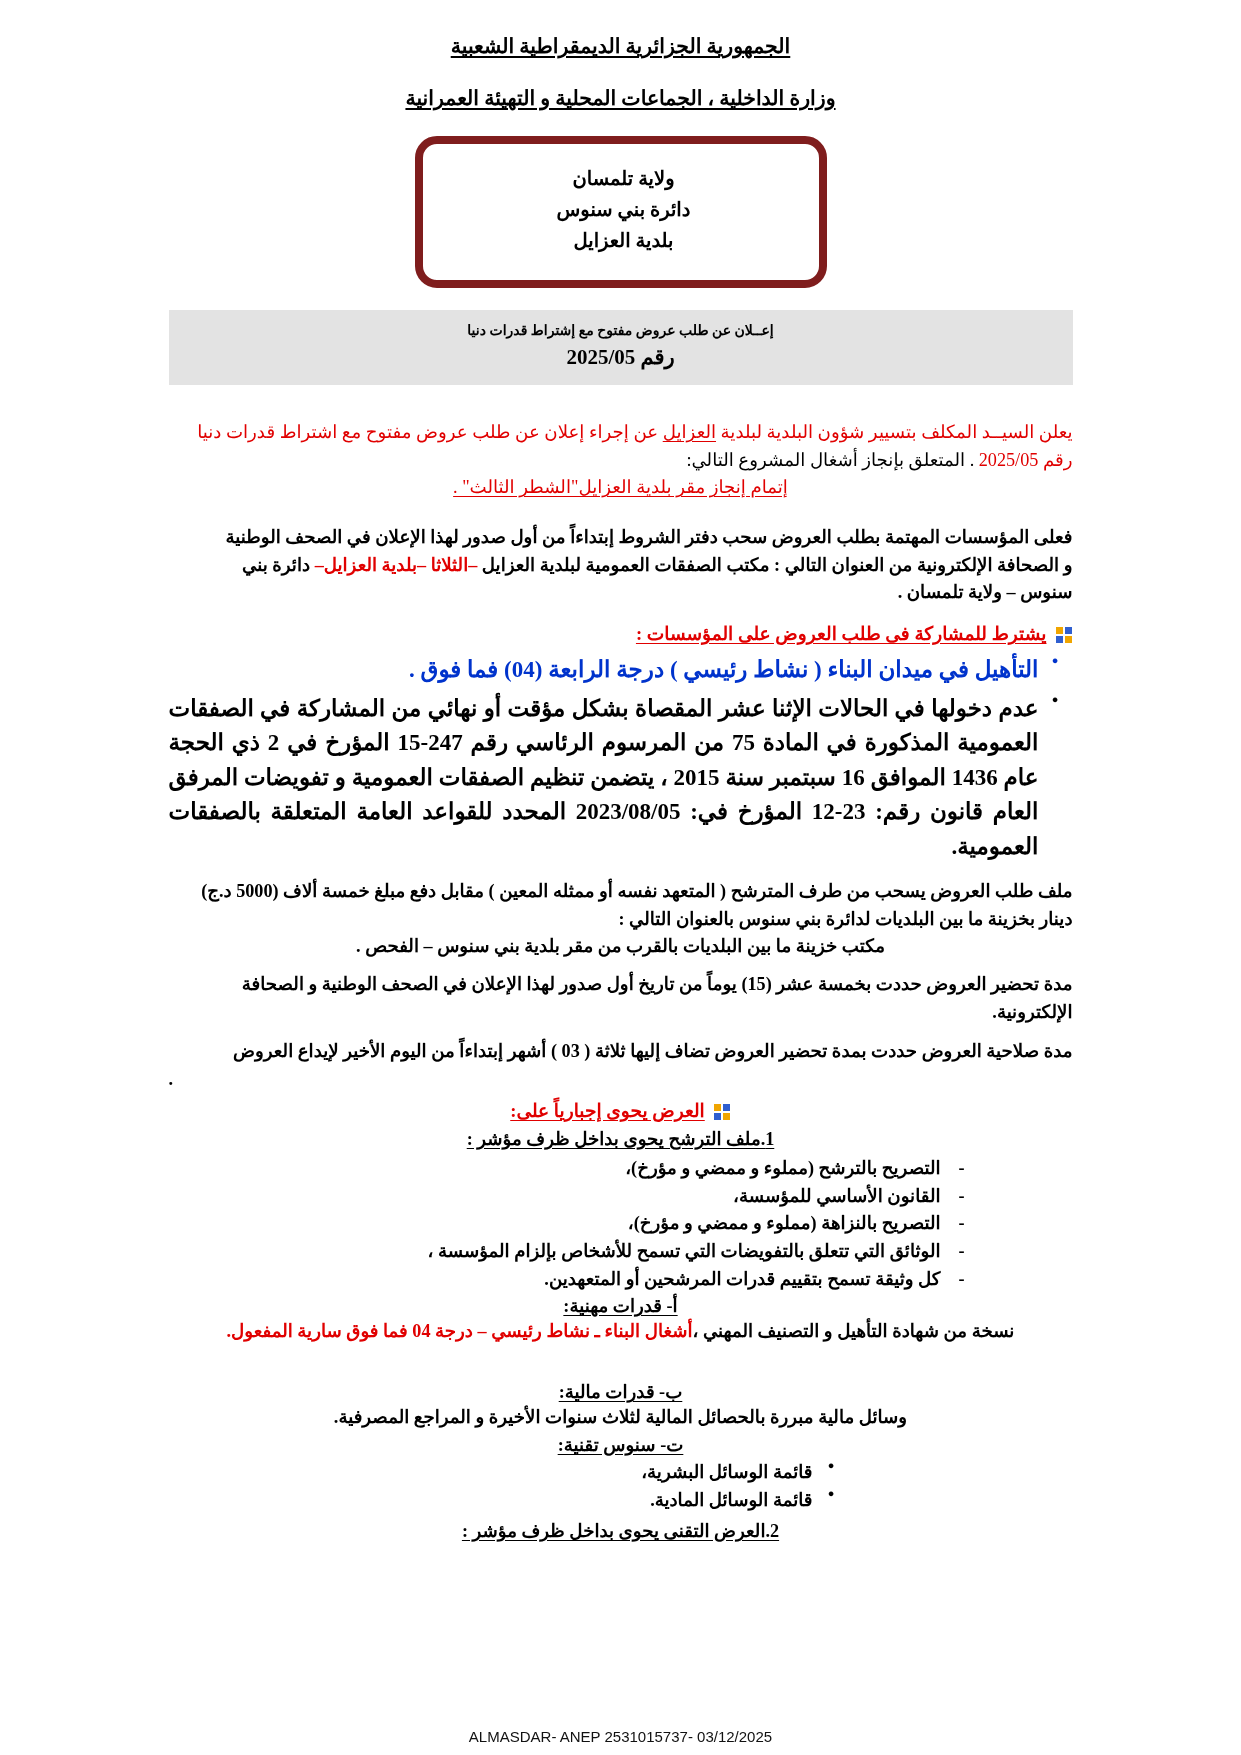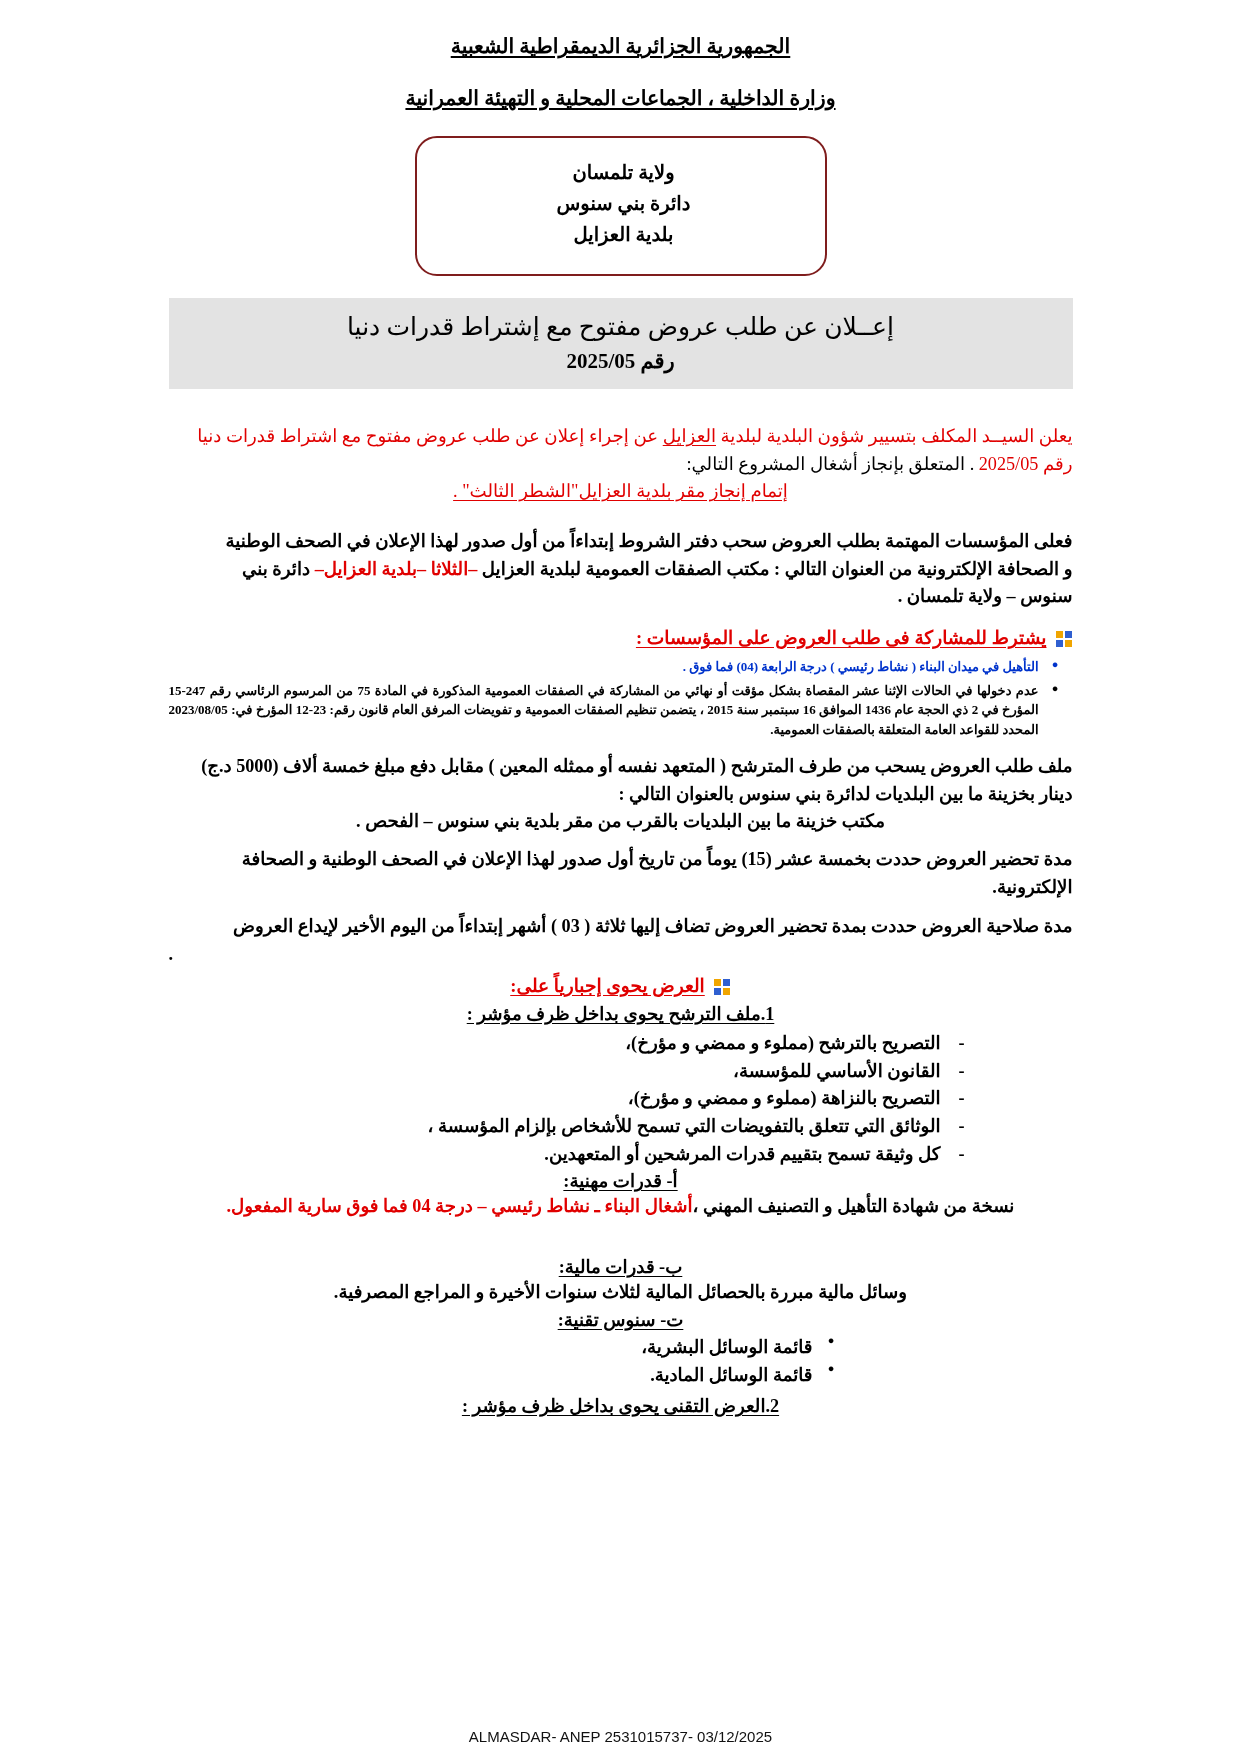--- a/index.html
+++ b/index.html
@@ -34,42 +34,42 @@
   .hdr-line span.u {
     text-decoration: underline;
     text-underline-offset: 3px;
   }
   .hdr-1 { margin-top: 12px; }
   .hdr-2 { margin-top: 28px; }
 
   .wilaya-box {
     margin: 26px auto 0 auto;
     width: 412px;
-    border: 2px solid #7f1d1d;
+    border: 8px solid #7f1d1d;
     border-radius: 22px;
     padding: 20px 4px 24px 10px;
     box-sizing: border-box;
     text-align: center;
   }
   .wilaya-box div {
     font-weight: bold;
     font-size: 19.5px;
     line-height: 1.58;
   }
 
   
   .banner {
     margin-top: 22px;
     background: #e3e3e3;
     padding: 11px 8px 13px 8px;
     text-align: center;
   }
   .banner .t1 {
-    font-weight: normal;
-    font-size: 25px;
+    font-weight: bold;
+    font-size: 14px;
     line-height: 1.45;
   }
   .banner .t2 {
     font-weight: bold;
     font-size: 21px;
     line-height: 1.45;
     direction: rtl;
   }
   .red { color: #e00000; }
   .blue { color: #0033cc; }
@@ -125,21 +125,21 @@
   }
 
   
   ul.dots {
     list-style: none;
     margin: 8px 0 0 0;
     padding: 0 34px 0 0;
   }
   ul.dots > li {
     position: relative;
-    font-size: 13px;
+    font-size: 23px;
     font-weight: bold;
     line-height: 1.5;
     text-align: justify;
     margin-bottom: 4px;
   }
   ul.dots > li::before {
     content: "\25CF";
     position: absolute;
     right: -20px;
     top: -1px;

